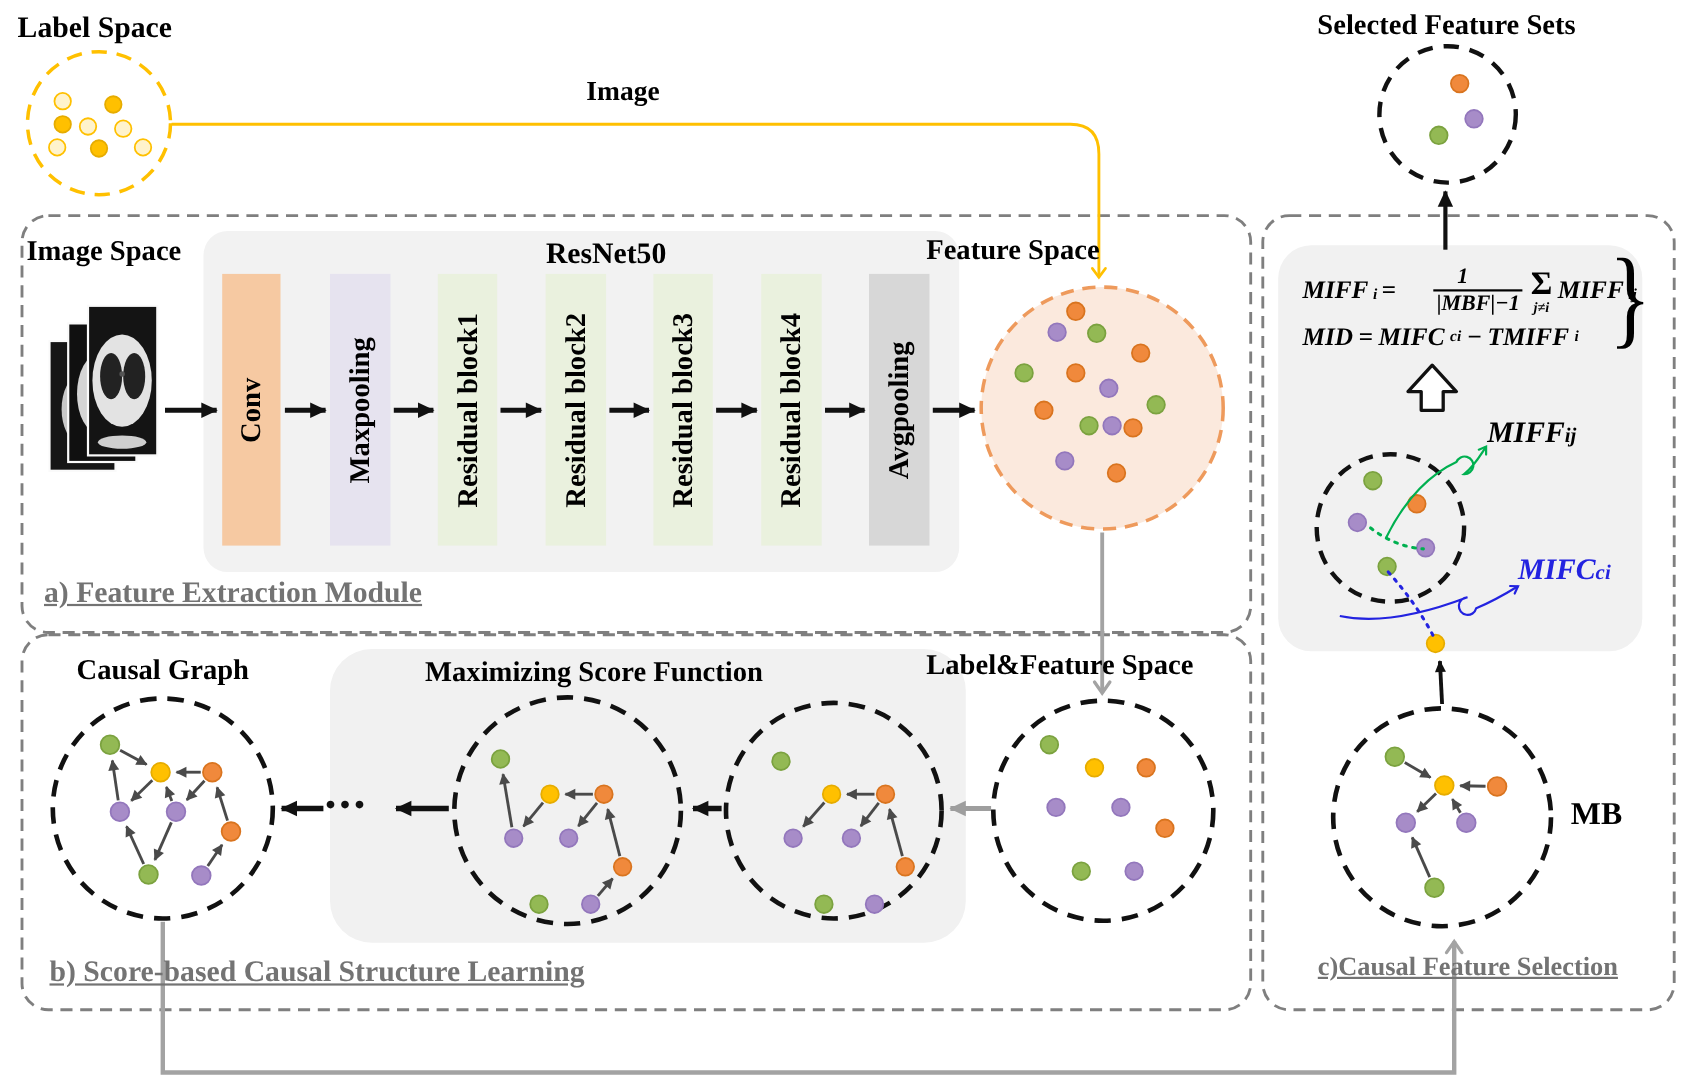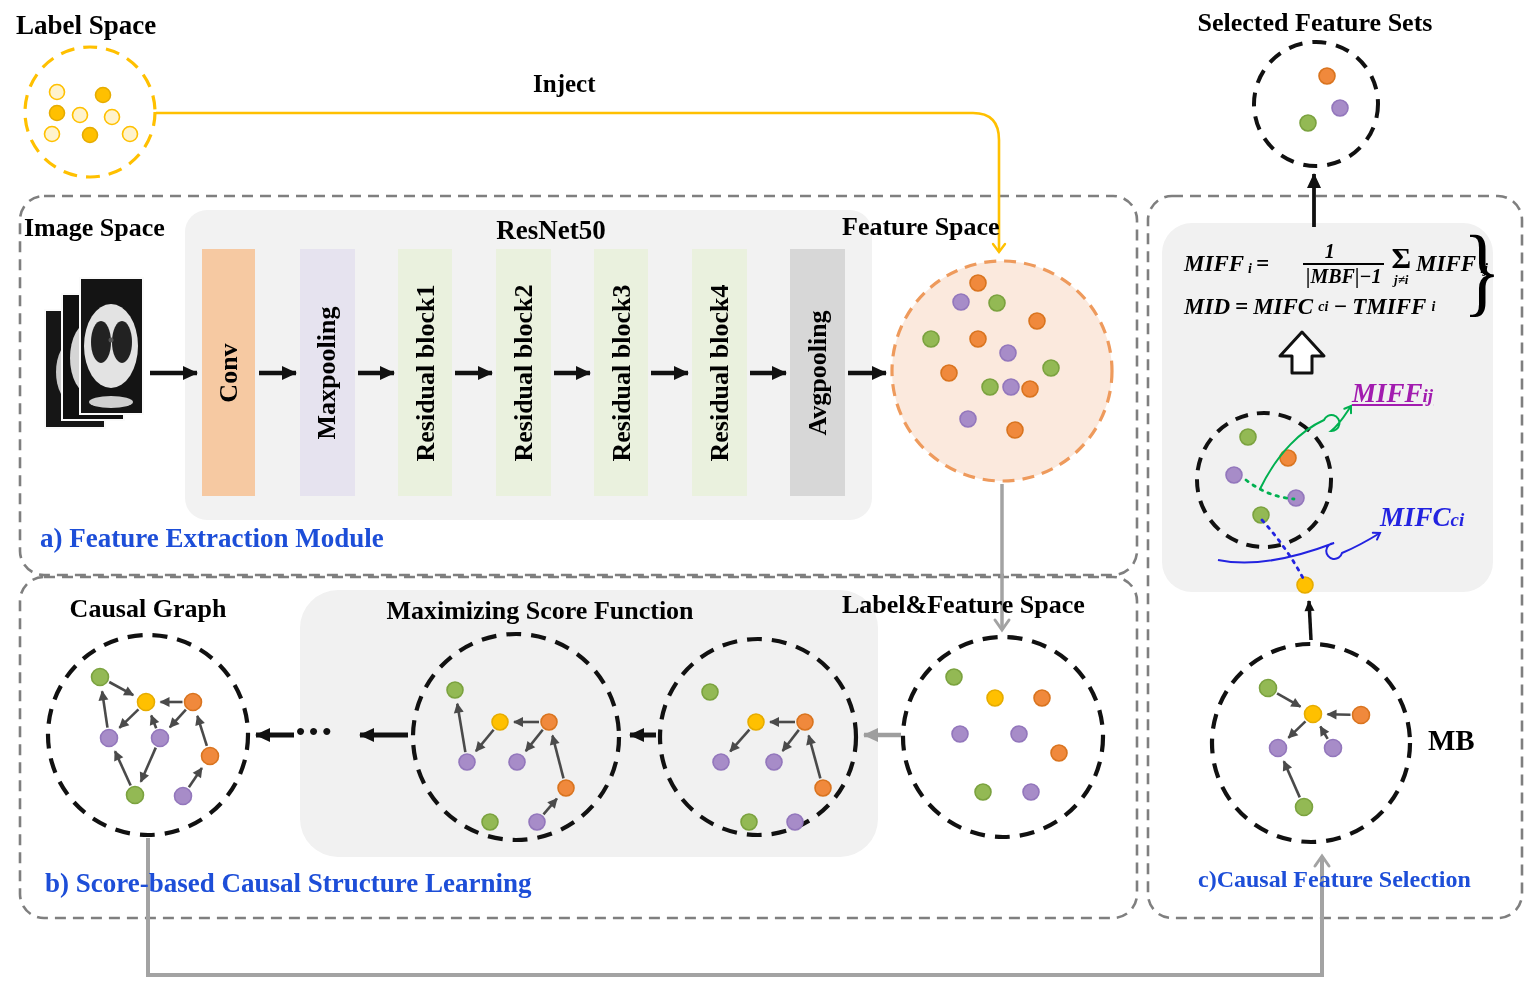--- a/index.html
+++ b/index.html
@@ -1,39 +1,39 @@
 <!DOCTYPE html>
 <html><head>
 <meta charset="utf-8">
 <style>
   html,body{margin:0;padding:0;background:#ffffff;}
   #stage{position:relative;width:1535px;height:983px;background:#fff;overflow:hidden;
          font-family:"Liberation Serif","DejaVu Serif",serif;padding-left:40px;}
   #diagram-svg{position:absolute;left:0;top:0;z-index:1;}
   .lbl{position:absolute;z-index:5;font-weight:bold;color:#000;white-space:nowrap;}
-  .navy{color:#1d4ed8;}
+  .navy{color:#737373;text-decoration:underline;}
   .ctr{text-align:center;}
   .bar{position:absolute;z-index:4;display:flex;align-items:center;justify-content:center;}
   .bar span{transform:rotate(-90deg);white-space:nowrap;font-weight:bold;font-size:26px;color:#000;}
   .bar-conv{background:#F6C9A2;}
   .bar-pool{background:#E6E3EF;}
   .bar-res{background:#EAF1DE;}
   .bar-avg{background:#D7D7D7;}
   .formula{position:absolute;left:1184px;top:240px;z-index:5;color:#000;font-weight:bold;font-style:italic;}
   .f-row{display:flex;align-items:center;gap:4px;font-size:23px;}
   .f-row2{display:flex;align-items:flex-start;gap:5px;font-size:23px;margin-top:6px;}
   .frac{display:inline-flex;flex-direction:column;align-items:center;font-size:20px;line-height:1.15;margin:0 2px;}
   .frac .den{border-top:2.5px solid #000;padding:0 3px;margin-left:28px;}
   .sigma-wrap{display:inline-flex;flex-direction:column;align-items:center;line-height:1;margin:0 1px;}
   .sigma{font-size:30px;font-style:normal;}
   .sigma-sub{font-size:13px;}
   .inline-sub{font-size:14px;position:relative;top:5px;}
   .brace{position:absolute;left:1458px;top:218px;z-index:5;font-size:100px;font-weight:400;
          line-height:1.05;color:#000;transform:scaleX(.8);}
-  .ann-green{color:#a21caf;text-decoration:underline;}
+  .ann-green{color:#000000;}
   .ann-blue{color:#2323E0;}
   .ann{position:absolute;z-index:5;font-weight:bold;font-style:italic;font-size:27px;white-space:nowrap;}
   .ann .sub{font-size:19px;}
   .ellip{position:absolute;z-index:5;font-size:26px;font-weight:bold;letter-spacing:4px;color:#111;}
 </style>
 </head>
 <body>
 
 <div id="stage">
 
@@ -242,21 +242,21 @@
     <polygon points="1302,332 1324,356 1312,356 1312,373 1292,373 1292,356 1280,356" fill="#ffffff" stroke="#111" stroke-width="3" stroke-linejoin="round"></polygon>
 
     <path d="M1246,480 Q1268,497 1294,499" fill="none" stroke="#00B050" stroke-width="2.8" stroke-dasharray="2.5 6" stroke-linecap="round"></path>
     <path d="M1262,520 Q1288,549 1304,580" fill="none" stroke="#2323E0" stroke-width="2.8" stroke-dasharray="2.5 6" stroke-linecap="round"></path>
 
     <path d="M1260,489 C1278,452 1302,430 1324,420 a8,8 0 1 1 7,11 c9,-7 14,-16 20,-25" fill="none" stroke="#00B050" stroke-width="2" marker-end="url(#m-open-green)"></path>
     <path d="M1218,560 C1256,568 1300,556 1334,543 a8,8 0 1 0 8,10 c12,-5 25,-12 38,-20" fill="none" stroke="#2323E0" stroke-width="2" marker-end="url(#m-open-blue)"></path>
   </svg>
 
   <div class="lbl" style="left:16px;top:10px;font-size:27px;">Label Space</div>
-  <div class="lbl" style="left:533px;top:70px;font-size:25px;">Inject</div>
+  <div class="lbl" style="left:533px;top:70px;font-size:25px;">Image</div>
   <div class="lbl ctr" style="left:1150px;top:8px;width:330px;font-size:26px;">Selected Feature Sets</div>
   <div class="lbl" style="left:24px;top:213px;font-size:26px;">Image Space</div>
   <div class="lbl ctr" style="left:426px;top:215px;width:250px;font-size:27px;">ResNet50</div>
   <div class="lbl" style="left:842px;top:212px;font-size:26px;">Feature Space</div>
   <div class="lbl navy" style="left:40px;top:523px;font-size:27px;">a) Feature Extraction Module</div>
   <div class="lbl ctr" style="left:48px;top:594px;width:200px;font-size:26px;">Causal Graph</div>
   <div class="lbl ctr" style="left:330px;top:596px;width:420px;font-size:26px;">Maximizing Score Function</div>
   <div class="lbl" style="left:842px;top:590px;font-size:26px;">Label&amp;Feature Space</div>
   <div class="lbl navy" style="left:45px;top:868px;font-size:27px;">b) Score-based Causal Structure Learning</div>
   <div class="lbl navy" style="left:1198px;top:866px;font-size:24px;">c)Causal Feature Selection</div>

